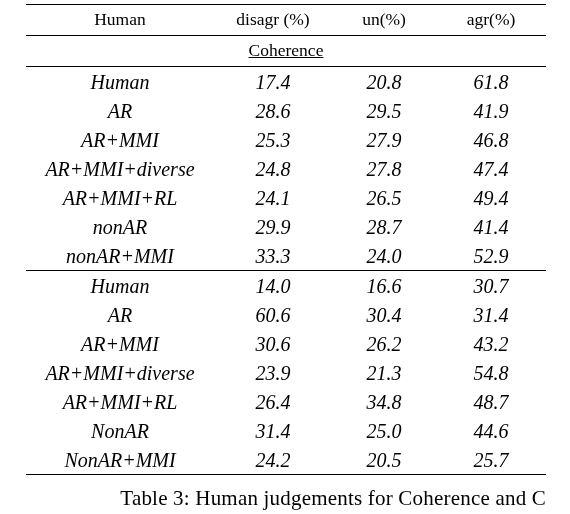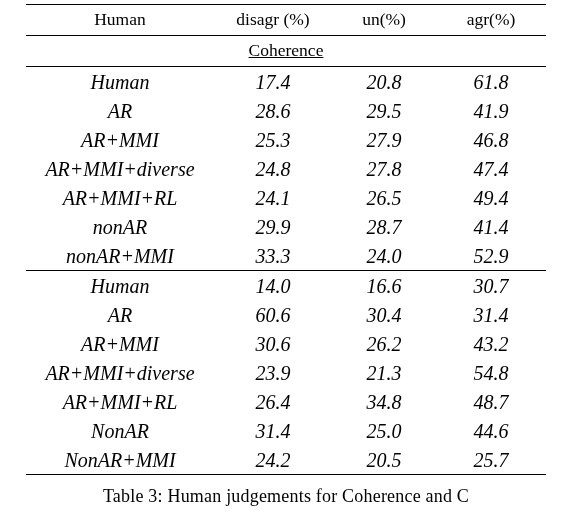--- a/index.html
+++ b/index.html
@@ -56,23 +56,23 @@
   .col-model { width: 188px; }
   .col-dis   { width: 118px; }
   .col-un    { width: 104px; }
   .col-agr   { width: 110px; }
 
   .caption {
     position: absolute;
     left: 26px;
     top: 482px;
     width: 520px;
-    font-size: 18px;
+    font-size: 21px;
     line-height: 1.18;
-    text-align: center;
+    text-align: right;
     white-space: nowrap;
     overflow: hidden;
     height: 24px;
   }
   .caption .capword { letter-spacing: 0.2px; }
 </style>
 </head>
 <body>
 
 <div id="sheet">

